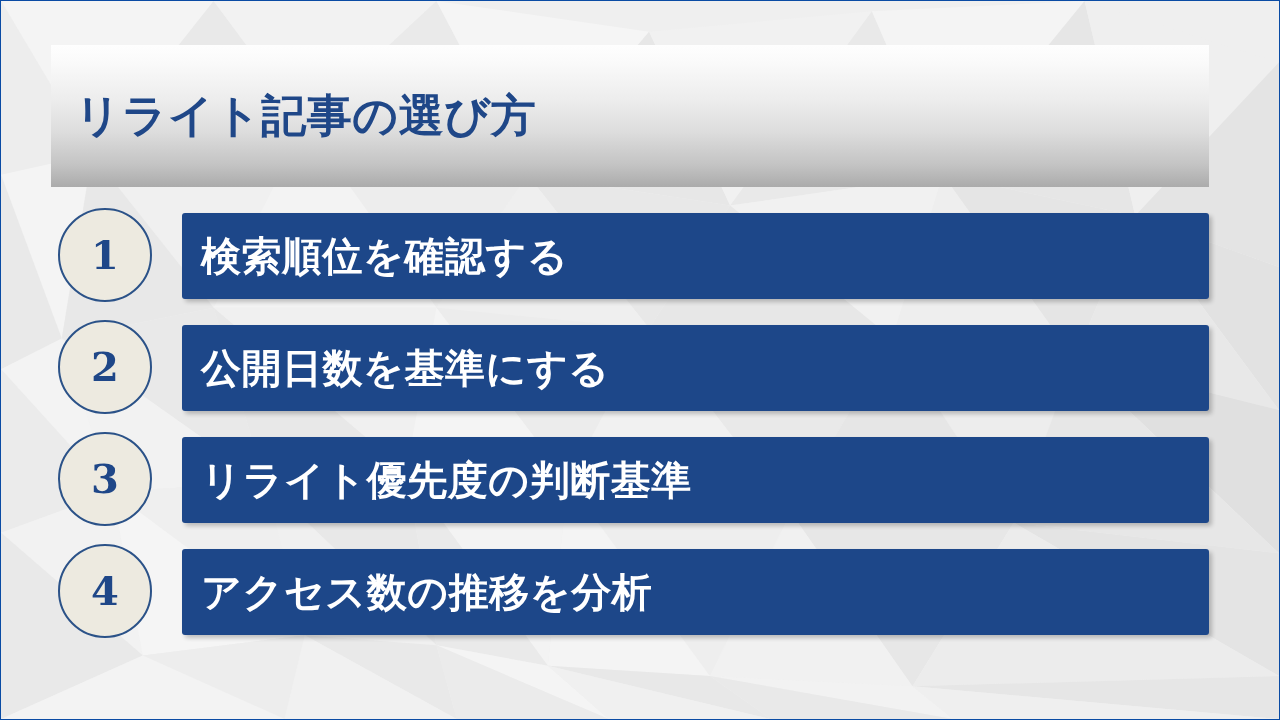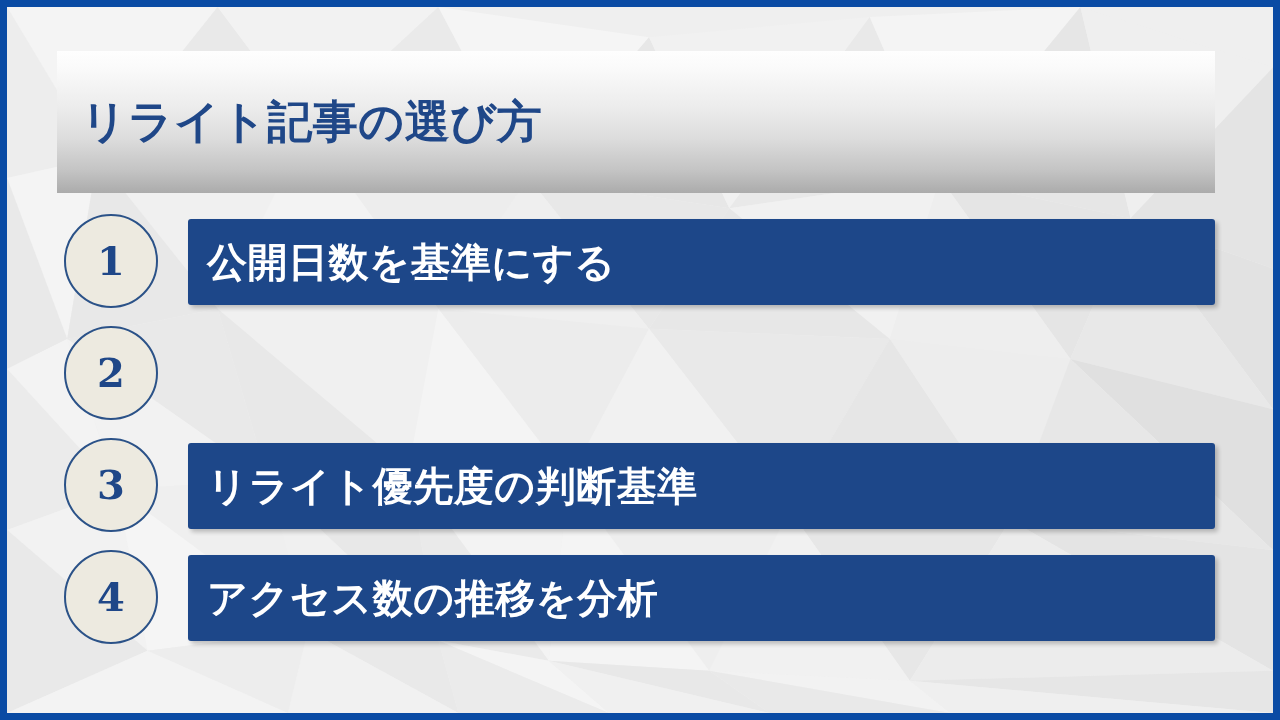--- a/index.html
+++ b/index.html
@@ -13,21 +13,21 @@
   }
 
   
   .slide {
     position: relative;
     width: 1280px;
     height: 720px;
     overflow: hidden;
     box-sizing: border-box;
     background: #0A4BA4;           
-    padding: 7px;
+    padding: 1px;
   }
 
   .slide-inner {
     position: relative;
     width: 100%;
     height: 100%;
     overflow: hidden;
     background: #EFEFEF;
   }
 
@@ -210,27 +210,30 @@
       <div class="title-text">リライト記事の選び方</div>
     </div>
 
     <div class="rows">
 
       <div class="row">
         <div class="num-circle">
           <span class="num-text">1</span>
         </div>
         <div class="bar">
+          <span class="bar-text">検索順位を確認する</span>
+        </div>
+      </div>
+
+      <div class="row">
+        <div class="num-circle">
+          <span class="num-text">2</span>
+        </div>
+        <div class="bar">
           <span class="bar-text">公開日数を基準にする</span>
-        </div>
-      </div>
-
-      <div class="row">
-        <div class="num-circle">
-          <span class="num-text">2</span>
         </div>
       </div>
 
       <div class="row">
         <div class="num-circle">
           <span class="num-text">3</span>
         </div>
         <div class="bar">
           <span class="bar-text">リライト優先度の判断基準</span>
         </div>

